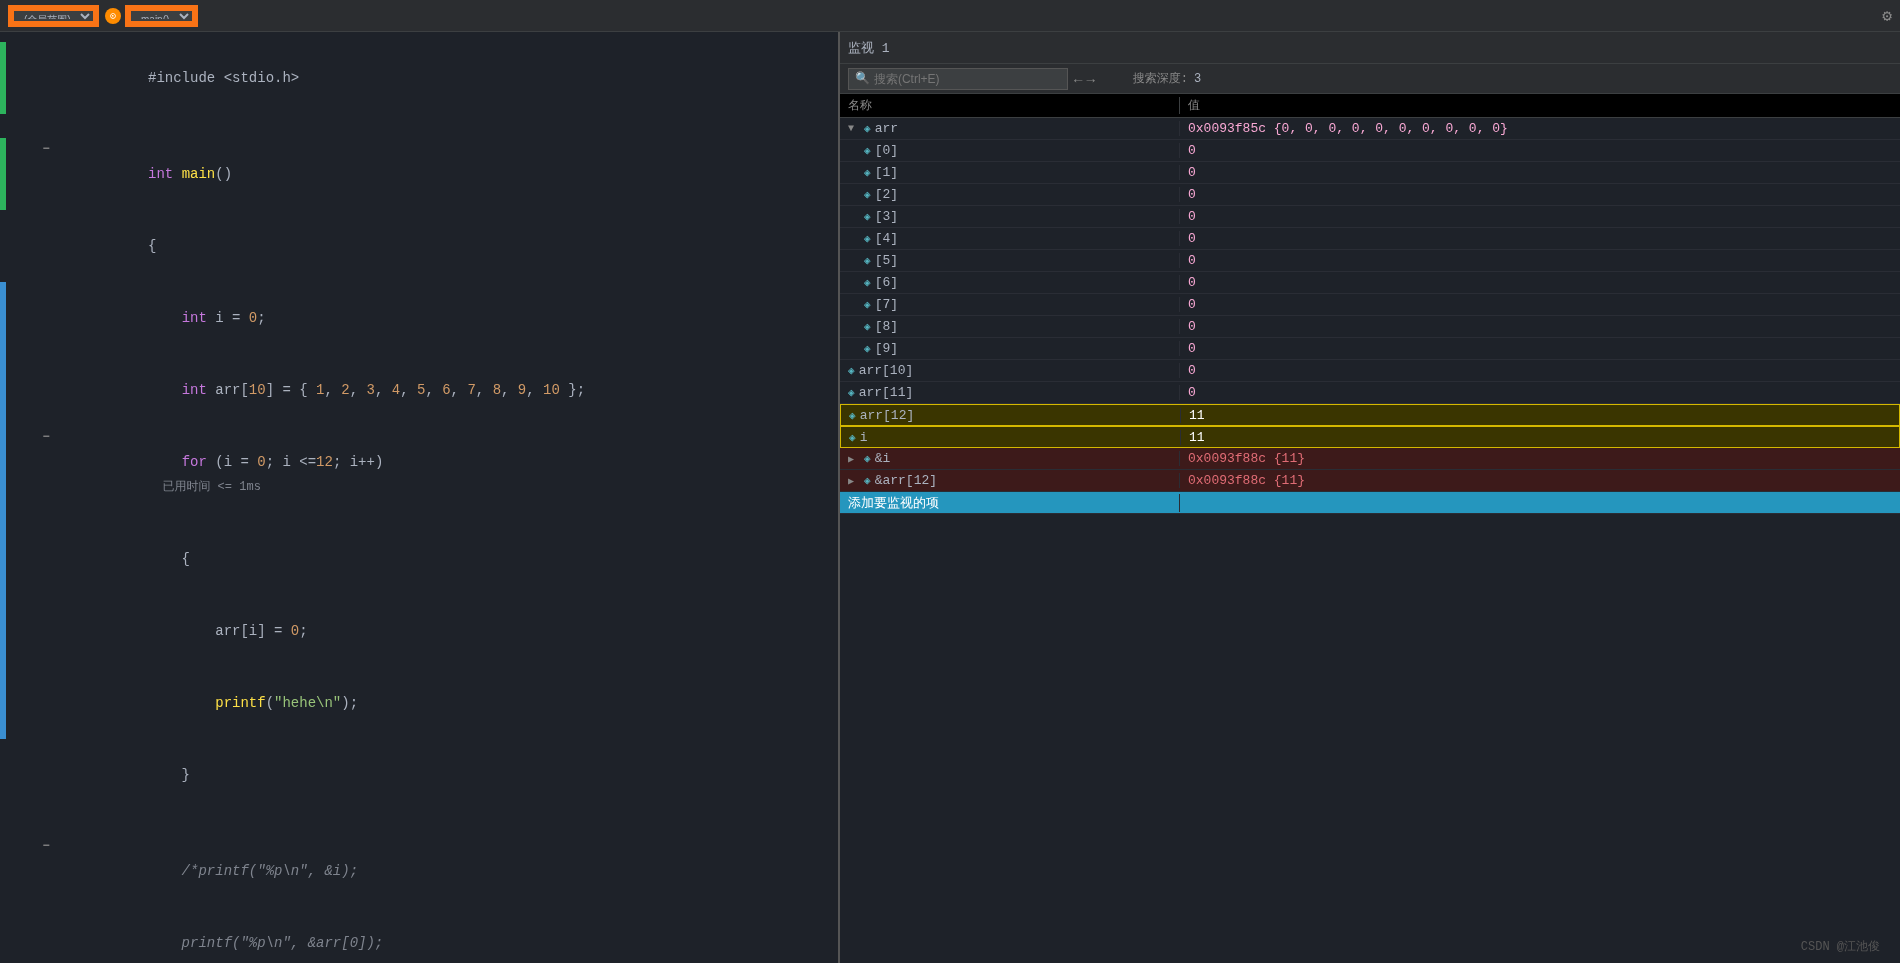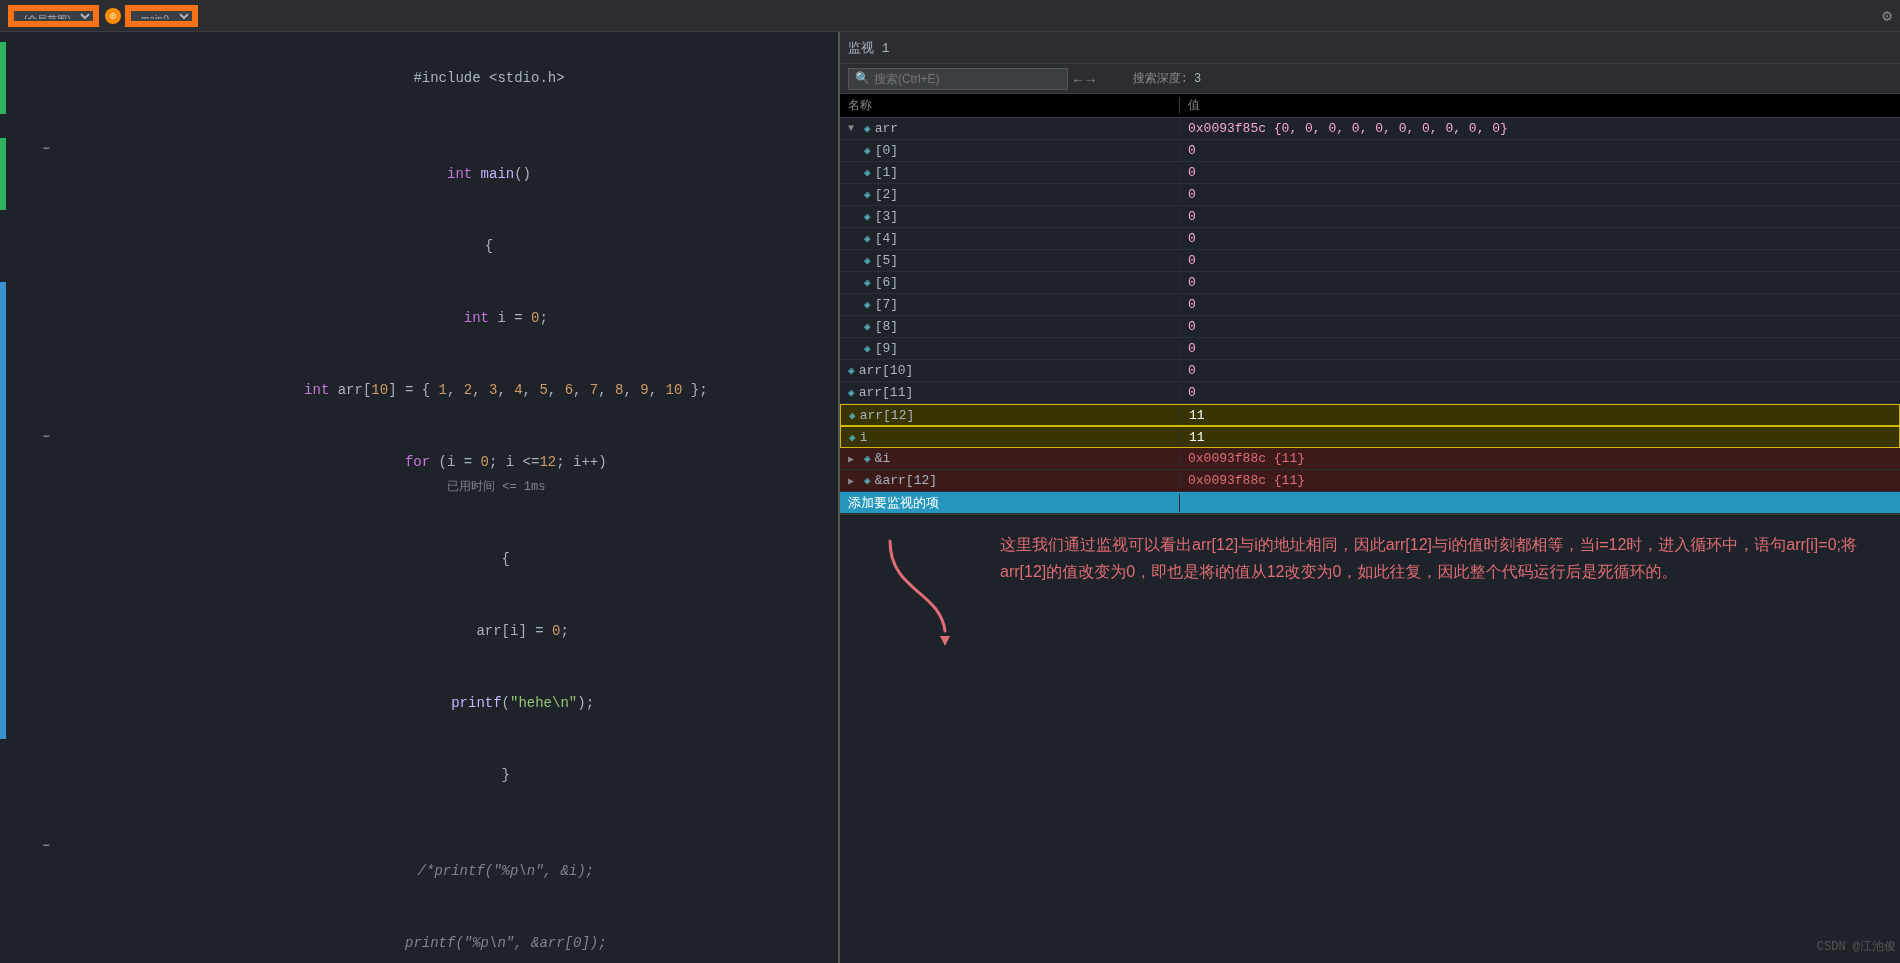--- a/index.html
+++ b/index.html
@@ -61,21 +61,20 @@
     }
     
     .code-pane {
       width: 840px;
       background: #1e2229;
       border-right: 2px solid #555;
       overflow: hidden;
       display: flex;
       flex-direction: column;
       position: relative;
-      text-align: center;
     }
     .code-content {
       flex: 1;
       padding: 10px 0;
       overflow: auto;
       position: relative;
     }
     .code-line {
       display: flex;
       align-items: stretch;
@@ -109,21 +108,21 @@
       font-size: 12px;
     }
     .line-code {
       flex: 1;
       padding: 0 8px;
       white-space: pre;
       line-height: 24px;
     }
     
     .kw { color: #c678dd; } 
-    .fn { color: #c4b5fd; } 
+    .fn { color: #fde047; } 
     .num { color: #d19a66; } 
     .str { color: #98c379; } 
     .cm { color: #7f848e; font-style: italic; } 
     .plain { color: #abb2bf; }
     .time-badge {
       color: #7f848e;
       font-size: 12px;
       background: transparent;
     }
     
@@ -274,21 +273,21 @@
     }
     .annotation-text {
       color: #e06c75;
       font-size: 16px;
       line-height: 1.7;
       font-family: 'Microsoft YaHei', '微软雅黑', sans-serif;
     }
     .footer-brand {
       position: fixed;
       bottom: 8px;
-      right: 4px;
+      right: 20px;
       color: #555;
       font-size: 12px;
     }
     .collapse-icon {
       cursor: pointer;
       color: #888;
       font-weight: bold;
     }
     .nav-arrows {
       display: flex;
@@ -604,28 +603,17 @@
           <span>&amp;arr[12]</span>
         </div>
         <div class="watch-cell-val" style="color:#e06c75">0x0093f88c {11}</div>
       </div>
 
       <div class="watch-row add-item">
         <div class="watch-cell-name" style="color:#fff; font-family: 'Microsoft YaHei', sans-serif;">添加要监视的项</div>
         <div class="watch-cell-val"></div>
       </div>
 
-      <div class="annotation-area">
-        <div class="arrow-annotation">
-          <div class="arrow-svg">
-            <svg width="120" height="120" viewBox="0 0 120 120">
-              <path d="M 30 10 C 30 60, 80 60, 85 100" stroke="#e06c75" stroke-width="3" fill="none" stroke-linecap="round"></path>
-              <polygon points="80,105 85,115 90,105" fill="#e06c75"></polygon>
-            </svg>
-          </div>
-          <div class="annotation-text">这里我们通过监视可以看出arr[12]与i的地址相同，因此arr[12]与i的值时刻都相等，当i=12时，进入循环中，语句arr[i]=0;将arr[12]的值改变为0，即也是将i的值从12改变为0，如此往复，因此整个代码运行后是死循环的。</div>
-        </div>
-      </div>
     </div>
   </div>
 </div>
 
 <div class="footer-brand">CSDN @江池俊</div>
 
 </body></html>

